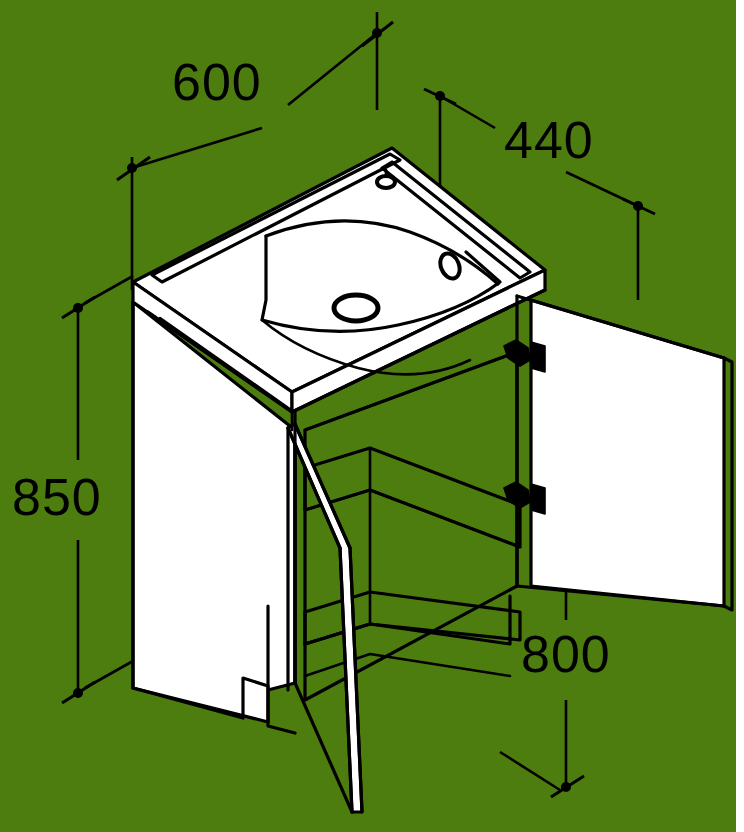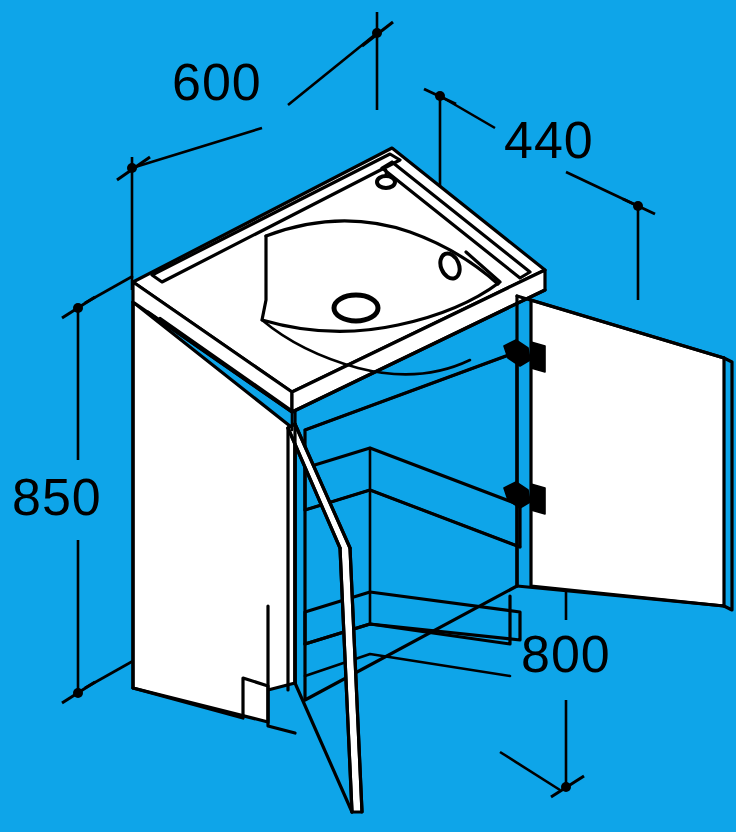--- a/index.html
+++ b/index.html
@@ -10,21 +10,21 @@
   body {
     width: 744px;
     height: 832px;
     font-family: "Liberation Sans", sans-serif;
     overflow: hidden;
   }
   #drawing-root {
     position: relative;
     width: 736px;
     height: 832px;
-    background: #0ea5e9;
+    background: #4d7c0f;
   }
   svg#technical-drawing {
     display: block;
     width: 744px;
     height: 832px;
   }
   .obj-line {
     fill: none;
     stroke: #000000;
     stroke-width: 3.2;

